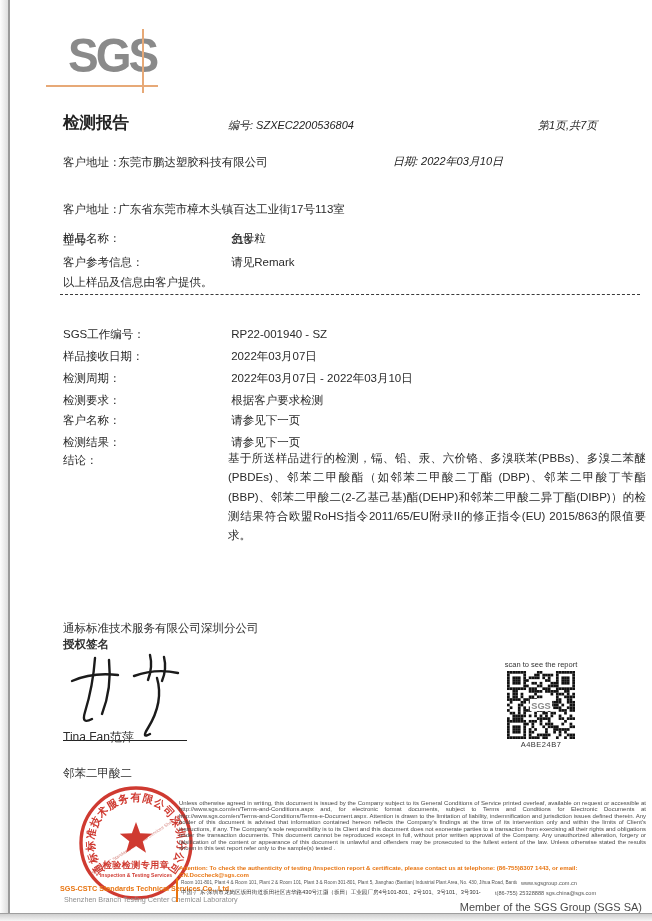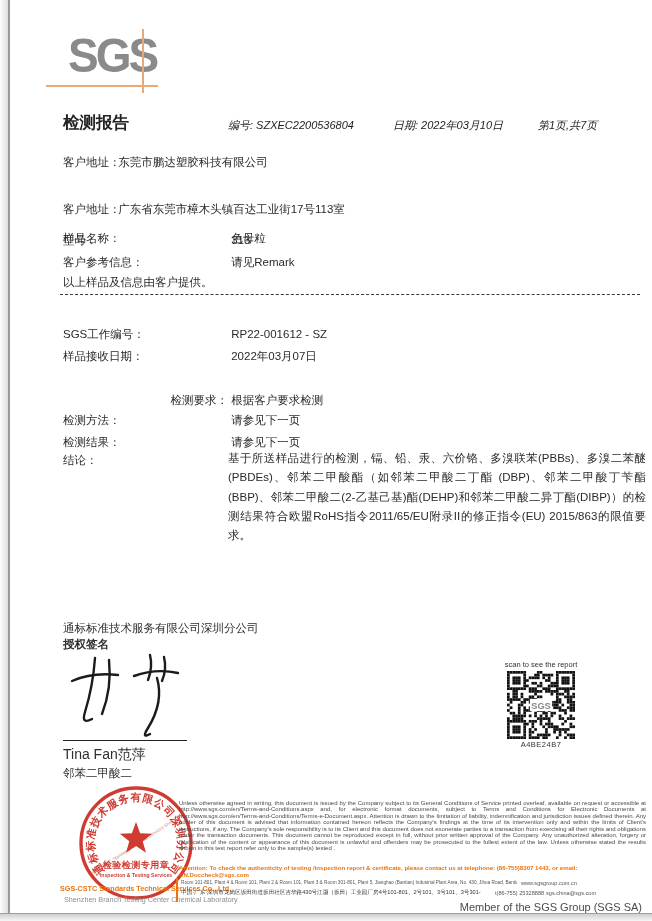--- a/index.html
+++ b/index.html
@@ -22,21 +22,21 @@
   .row{left:63px;font-size:11.5px;color:#2a2a2a;white-space:nowrap;}
   .row .lbl{display:inline-block;}
   .lw-client{width:52px;}
   .lw-wide{width:165px;}
   .dash-sep{left:60px;top:294px;width:580px;border-top:1.6px dashed #3a3a3a;}
   .conc-text{left:228px;top:449px;width:418px;font-size:11.5px;line-height:19.3px;color:#2a2a2a;text-align:justify;}
   
   .sig-company{left:63px;top:621px;font-size:11.5px;}
   .sig-auth{left:63px;top:637px;font-size:11.5px;font-weight:bold;}
   .sig-line{left:63px;top:740px;width:124px;border-top:1.6px solid #222;}
-  .sig-name{left:63px;top:746px;font-size:14px;}
+  .sig-name{left:63px;top:729px;font-size:12px;}
   .sig-role{left:63px;top:766px;font-size:11.5px;}
   .sig-draw{left:66px;top:648px;}
   
   .qr-caption{left:495px;top:660px;width:92px;text-align:center;font-size:7.5px;color:#333;}
   .qr-box{left:507px;top:671px;}
   .qr-code-label{left:495px;top:740px;width:92px;text-align:center;font-size:7.5px;color:#333;letter-spacing:.5px;}
   
   .stamp{left:76px;top:783px;opacity:.92;}
   .co-orange{left:60px;top:884px;font-size:7.2px;font-weight:bold;color:#e87511;white-space:nowrap;}
   .co-gray{left:64px;top:895px;font-size:7.2px;color:#8d8d8d;white-space:nowrap;}
@@ -58,21 +58,21 @@
 
   <div class="abs edge-left"></div>
   <div class="abs edge-bottom"></div>
 
   <div class="abs logo-text">SGS</div>
   <div class="abs logo-hline"></div>
   <div class="abs logo-vline"></div>
 
   <div class="abs doc-title">检测报告</div>
   <div class="abs hinfo" style="left:228px;">编号: SZXEC2200536804</div>
-  <div class="abs hinfo" style="left:393px;">日期: 2022年03月10日</div>
+  <div class="abs hinfo" style="left:393px;margin-top:36px;">日期: 2022年03月10日</div>
   <div class="abs hinfo" style="left:538px;">第1页,共7页</div>
 
   <div class="abs row" style="top:155px;">
     <span class="lbl lw-client">客户地址：</span>
     <span>东莞市鹏达塑胶科技有限公司</span>
   </div>
   <div class="abs row" style="top:177px;margin-top:25px;">
     <span class="lbl lw-client">客户地址：</span>
     <span>广东省东莞市樟木头镇百达工业街17号113室</span>
   </div>
@@ -88,32 +88,36 @@
   <div class="abs row" style="top:255px;">
     <span class="lbl lw-wide">客户参考信息：</span>
     <span>请见Remark</span>
   </div>
   <div class="abs row" style="top:275px;">以上样品及信息由客户提供。</div>
 
   <div class="abs dash-sep"></div>
 
   <div class="abs row" style="top:327px;">
     <span class="lbl lw-wide">SGS工作编号：</span>
-    <span>RP22-001612 - SZ</span>
+    <span>RP22-001940 - SZ</span>
   </div>
   <div class="abs row" style="top:349px;">
     <span class="lbl lw-wide">样品接收日期：</span>
     <span>2022年03月07日</span>
   </div>
-  <div class="abs row" style="top:393px;text-align:right;">
+  <div class="abs row" style="top:371px;">
+    <span class="lbl lw-wide">检测周期：</span>
+    <span>2022年03月07日 - 2022年03月10日</span>
+  </div>
+  <div class="abs row" style="top:393px;">
     <span class="lbl lw-wide">检测要求：</span>
     <span>根据客户要求检测</span>
   </div>
   <div class="abs row" style="top:413px;">
-    <span class="lbl lw-wide">检测方法：</span>
+    <span class="lbl lw-wide">客户名称：</span>
     <span>请参见下一页</span>
   </div>
   <div class="abs row" style="top:435px;">
     <span class="lbl lw-wide">检测结果：</span>
     <span>请参见下一页</span>
   </div>
 
   <div class="abs row" style="top:453px;">结论：</div>
   <div class="abs conc-text">基于所送样品进行的检测，镉、铅、汞、六价铬、多溴联苯(PBBs)、多溴二苯醚(PBDEs)、邻苯二甲酸酯（如邻苯二甲酸二丁酯 (DBP)、邻苯二甲酸丁苄酯(BBP)、邻苯二甲酸二(2-乙基己基)酯(DEHP)和邻苯二甲酸二异丁酯(DIBP)）的检测结果符合欧盟RoHS指令2011/65/EU附录II的修正指令(EU) 2015/863的限值要求。</div>
 

